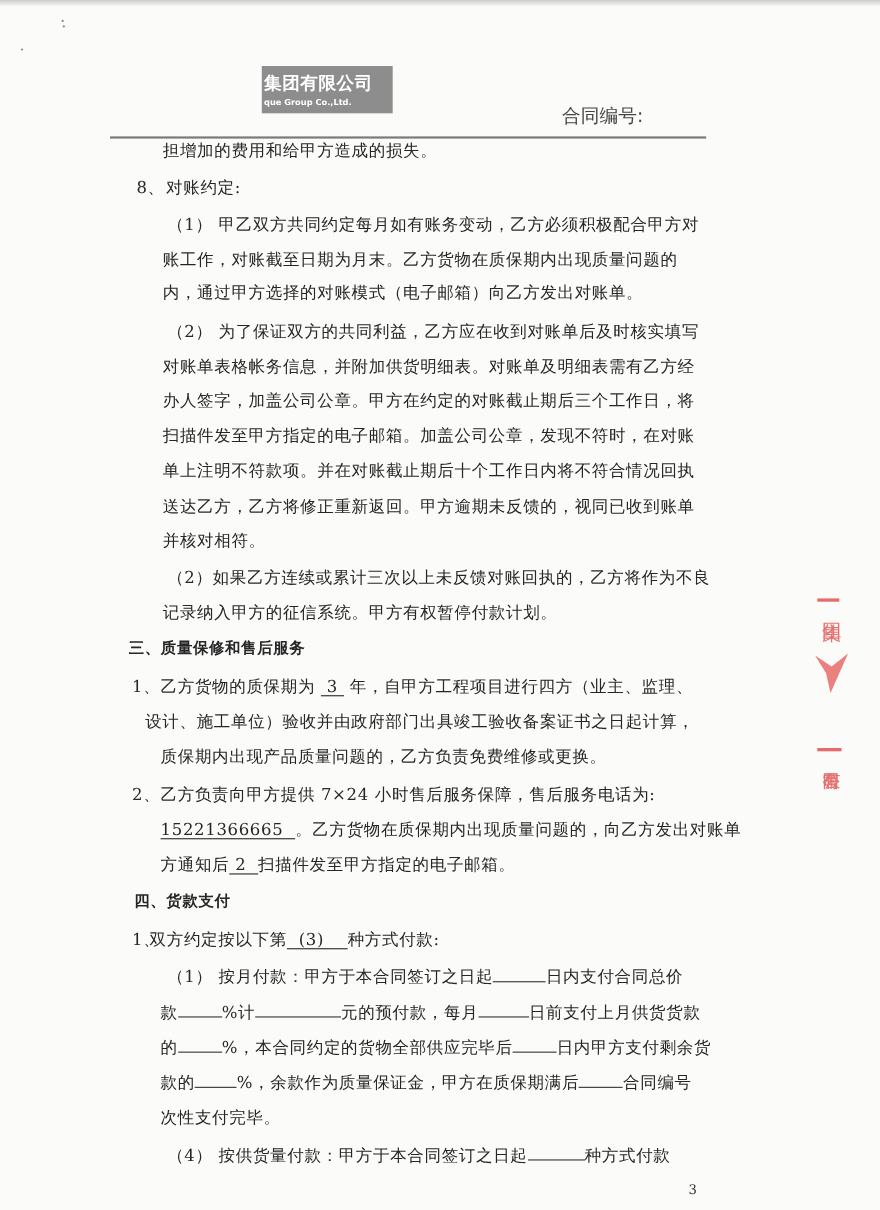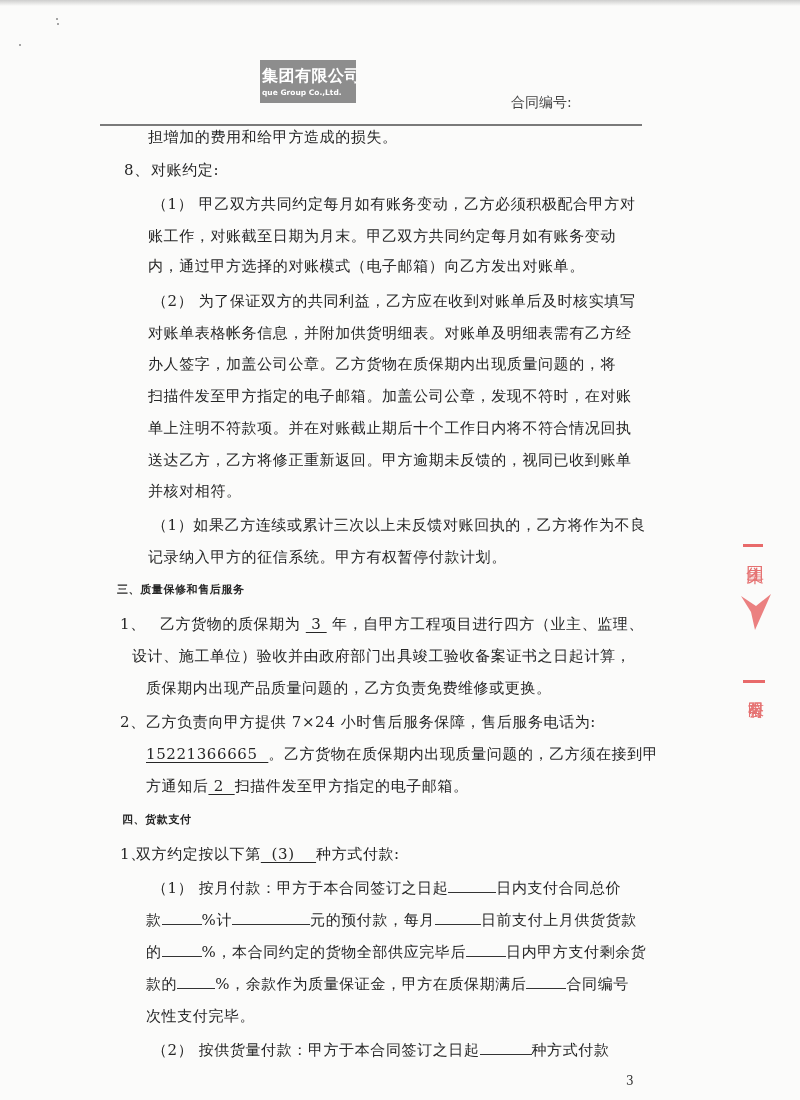--- a/index.html
+++ b/index.html
@@ -7,37 +7,38 @@
     width: 800px; height: 1100px; position: relative; overflow: hidden;
     background: #fbfbfa;
     font-family: "DejaVu Serif", "Liberation Serif", serif;
     color: #262626;
   }
   .scan-shadow {
     position: absolute; left: 0; top: 0; width: 800px; height: 6px;
     background: linear-gradient(to bottom, rgba(120,120,120,0.35), rgba(255,255,255,0));
   }
   .logo {
-    position: absolute; left: 260px; top: 60px; width: 96px; height: 43px;
+    position: absolute; left: 238px; top: 60px; width: 96px; height: 43px;
     background: #8d8d8d;
     color: #fff;
     font-family: "DejaVu Sans", "Liberation Sans", sans-serif;
     overflow: hidden;
+    padding-left: 23px;
   }
   .logo .cn { position: absolute; left: 2px; top: 6px; font-size: 16px; font-weight: bold; letter-spacing: 0.5px; white-space: nowrap; }
   .logo .en { position: absolute; left: 2px; top: 28px; font-size: 7.5px; font-weight: bold; white-space: nowrap; }
   .contract-no {
-    position: absolute; left: 511px; top: 94px; font-size: 14px; color: #444;
+    position: absolute; left: 511px; top: 94px; font-size: 17px; color: #444;
     font-family: "DejaVu Sans", "Liberation Sans", sans-serif;
   }
   .rule { position: absolute; left: 100px; top: 124px; width: 542px; height: 2px; background: #7a7a7a; }
   .line {
     position: absolute; font-size: 15px; line-height: 20px; white-space: nowrap; letter-spacing: 0.6px;
   }
-  .bold { font-weight: bold; font-family: "DejaVu Sans", "Liberation Sans", sans-serif; font-size: 11px; }
+  .bold { font-weight: bold; font-family: "DejaVu Sans", "Liberation Sans", sans-serif; font-size: 14px; }
   .u { text-decoration: underline; text-underline-offset: 3px; white-space: pre; }
   .blank { display: inline-block; border-bottom: 1px solid #333; height: 14px; vertical-align: baseline; }
   .page-num { position: absolute; left: 626px; top: 1020px; font-size: 12px; color: #333; }
   .stamp {
     position: absolute; left: 735px; top: 530px; width: 60px; height: 300px; color: #e25b5b;
     font-family: "DejaVu Sans", sans-serif;
   }
   .stamp .bar { position: absolute; height: 3px; background: #e86a6a; }
   .stamp .txt { position: absolute; font-size: 18px; opacity: 0.85; writing-mode: vertical-rl; }
   .speck { position: absolute; width: 2px; height: 2px; background: #888; border-radius: 1px; }
@@ -57,49 +58,49 @@
 <div class="contract-no">合同编号:</div>
 <div class="rule"></div>
 
 <div>
   <div class="line" style="left:148px;top:127px">担增加的费用和给甲方造成的损失。</div>
 
   <div class="line" style="left:124px;top:160px">8、</div>
   <div class="line" style="left:151px;top:160px">对账约定:</div>
 
   <div class="line" style="left:152px;top:194px">（1）  甲乙双方共同约定每月如有账务变动，乙方必须积极配合甲方对</div>
-  <div class="line" style="left:148px;top:226px">账工作，对账截至日期为月末。甲乙双方共同约定每月如有账务变动</div>
+  <div class="line" style="left:148px;top:226px">账工作，对账截至日期为月末。乙方货物在质保期内出现质量问题的</div>
   <div class="line" style="left:148px;top:256px">内，通过甲方选择的对账模式（电子邮箱）向乙方发出对账单。</div>
 
   <div class="line" style="left:152px;top:291px">（2）  为了保证双方的共同利益，乙方应在收到对账单后及时核实填写</div>
   <div class="line" style="left:148px;top:323px">对账单表格帐务信息，并附加供货明细表。对账单及明细表需有乙方经</div>
-  <div class="line" style="left:148px;top:354px">办人签字，加盖公司公章。乙方货物在质保期内出现质量问题的，将</div>
+  <div class="line" style="left:148px;top:354px">办人签字，加盖公司公章。甲方在约定的对账截止期后三个工作日，将</div>
   <div class="line" style="left:148px;top:386px">扫描件发至甲方指定的电子邮箱。加盖公司公章，发现不符时，在对账</div>
   <div class="line" style="left:148px;top:418px">单上注明不符款项。并在对账截止期后十个工作日内将不符合情况回执</div>
   <div class="line" style="left:148px;top:450px">送达乙方，乙方将修正重新返回。甲方逾期未反馈的，视同已收到账单</div>
   <div class="line" style="left:148px;top:481px">并核对相符。</div>
 
-  <div class="line" style="left:152px;top:515px">（1）如果乙方连续或累计三次以上未反馈对账回执的，乙方将作为不良</div>
+  <div class="line" style="left:152px;top:515px">（2）如果乙方连续或累计三次以上未反馈对账回执的，乙方将作为不良</div>
   <div class="line" style="left:148px;top:547px">记录纳入甲方的征信系统。甲方有权暂停付款计划。</div>
 
   <div class="line bold" style="left:117px;top:580px">三、质量保修和售后服务</div>
 
   <div class="line" style="left:120px;top:614px">1、</div>
-  <div class="line" style="left:160px;top:614px">
+  <div class="line" style="left:146px;top:614px">
     <span>乙方货物的质保期为</span>
     <span class="u"> 3 </span>
     <span>年，自甲方工程项目进行四方（业主、监理、</span>
   </div>
   <div class="line" style="left:132px;top:646px">设计、施工单位）验收并由政府部门出具竣工验收备案证书之日起计算，</div>
   <div class="line" style="left:146px;top:678px">质保期内出现产品质量问题的，乙方负责免费维修或更换。</div>
 
   <div class="line" style="left:120px;top:712px">2、</div>
   <div class="line" style="left:146px;top:712px">乙方负责向甲方提供 7×24 小时售后服务保障，售后服务电话为:</div>
   <div class="line" style="left:146px;top:744px">
-    <span class="u">15221366665  </span><span>。乙方货物在质保期内出现质量问题的，乙方须在接到甲</span>
+    <span class="u">15221366665  </span><span>。乙方货物在质保期内出现质量问题的，向乙方发出对账单</span>
   </div>
   <div class="line" style="left:146px;top:776px">
     <span>方通知后</span><span class="u"> 2  </span><span>扫描件发至甲方指定的电子邮箱。</span>
   </div>
 
   <div class="line bold" style="left:122px;top:810px">四、货款支付</div>
 
   <div class="line" style="left:120px;top:844px">1、</div>
   <div class="line" style="left:136px;top:844px">
     <span>双方约定按以下第</span><span class="u">  (3)    </span><span>种方式付款:</span>
@@ -113,21 +114,21 @@
   </div>
   <div class="line" style="left:146px;top:942px">
     <span>的</span><span class="blank" style="width:40px"></span><span>%，本合同约定的货物全部供应完毕后</span><span class="blank" style="width:40px"></span><span>日内甲方支付剩余货</span>
   </div>
   <div class="line" style="left:146px;top:974px">
     <span>款的</span><span class="blank" style="width:38px"></span><span>%，余款作为质量保证金，甲方在质保期满后</span><span class="blank" style="width:40px"></span><span>合同编号</span>
   </div>
   <div class="line" style="left:146px;top:1006px">次性支付完毕。</div>
 
   <div class="line" style="left:152px;top:1040px">
-    <span>（2）  按供货量付款：甲方于本合同签订之日起</span><span class="blank" style="width:52px"></span><span>种方式付款</span>
+    <span>（4）  按供货量付款：甲方于本合同签订之日起</span><span class="blank" style="width:52px"></span><span>种方式付款</span>
   </div>
 </div>
 
 <div class="page-num" style="top:1074px">3</div>
 
 <div class="stamp">
   <div class="bar" style="left:8px;top:14px;width:20px"></div>
   <div class="txt" style="left:8px;top:22px">集团</div>
   <div style="position:absolute;left:4px;top:62px;width:34px;height:40px;">
     <svg width="34" height="40" viewBox="0 0 34 40">

